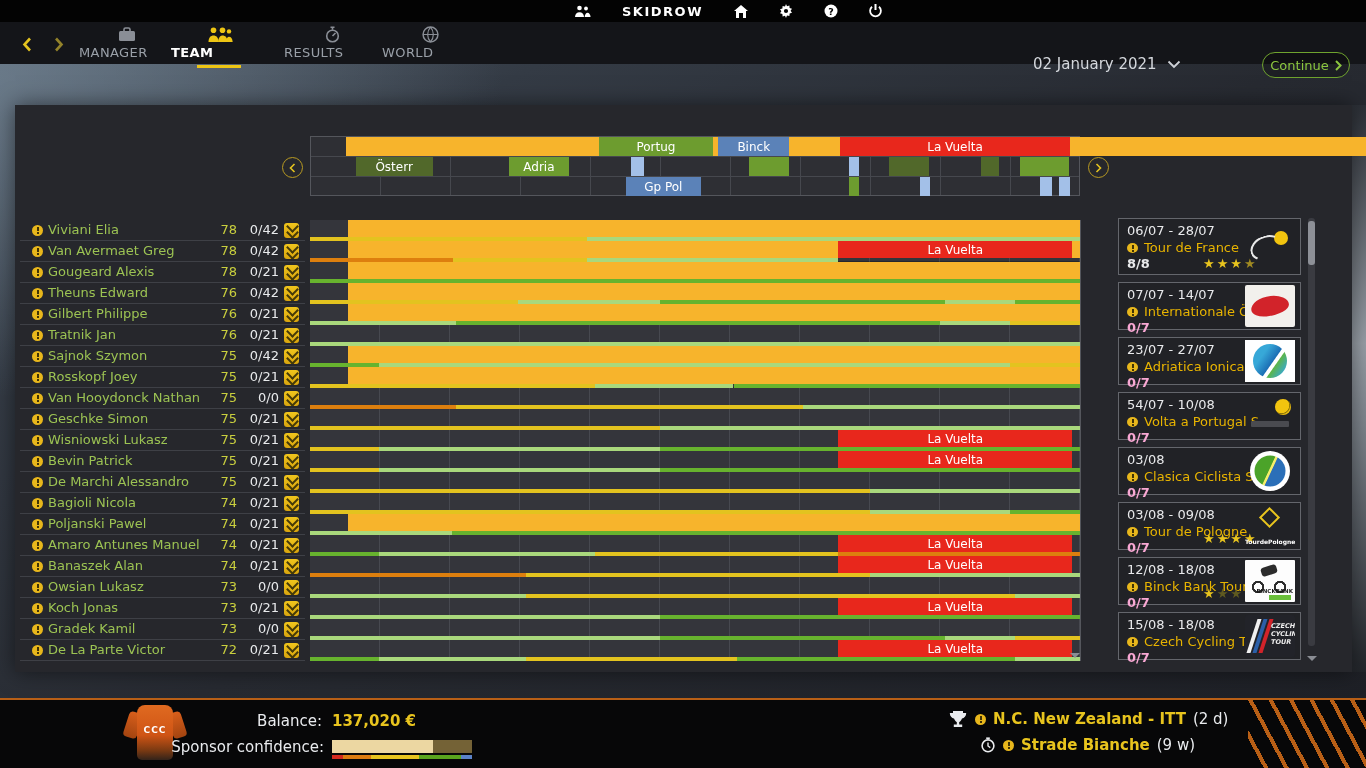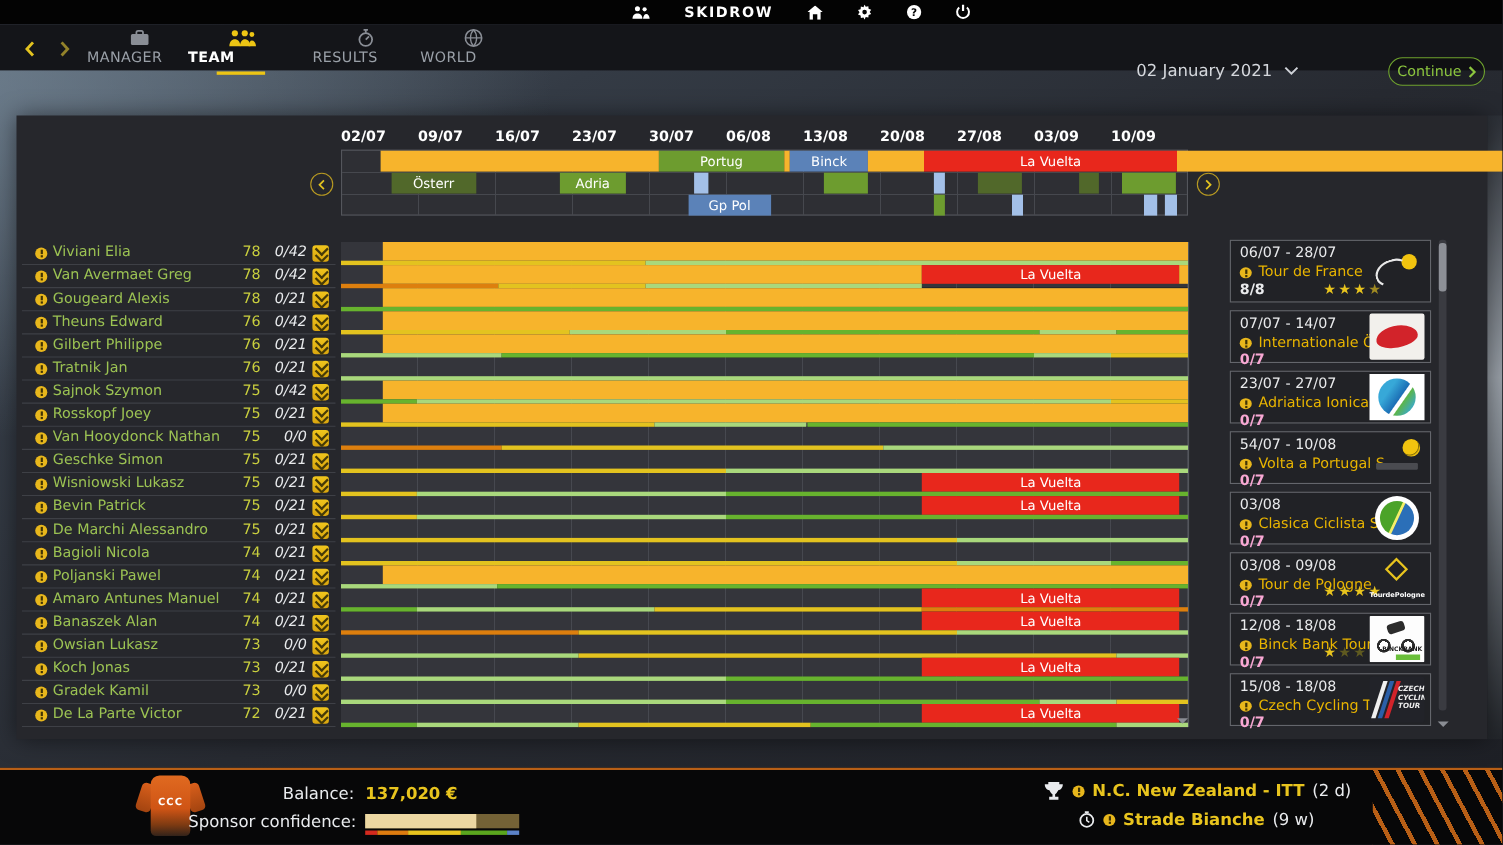--- a/index.html
+++ b/index.html
@@ -48,21 +48,21 @@
   .thead span{position:absolute;font-size:13px;font-weight:bold;color:#fff;}
   .h-name{left:0;width:150px;text-align:center;}
   .h-avg{left:162px;width:60px;text-align:right;}
   .h-days{left:210px;width:56px;text-align:right;}
   .rows{position:absolute;left:0;top:115px;width:295px;height:441px;}
   .trow{position:absolute;left:5px;width:285px;height:21px;border-bottom:1px solid rgba(150,155,165,.22);box-sizing:border-box;}
   .trow .info{position:absolute;left:12px;top:5px;}
   .cell{position:absolute;top:0;line-height:20px;font-size:13px;white-space:nowrap;}
   .cell.name{left:28px;color:#9cc353;}
   .cell.avg{left:157px;width:60px;text-align:right;color:#c9cf3e;}
-  .cell.days{left:203px;width:56px;text-align:right;color:#e8eaec;font-style:italic;}
+  .cell.days{left:203px;width:56px;text-align:right;color:#e8eaec;}
   .badge{position:absolute;left:264px;top:3px;width:15px;height:15px;border-radius:3px;background:linear-gradient(180deg,#f0c51c,#d9a50e);overflow:hidden;}
   .badge i{position:absolute;left:4px;width:7px;height:7px;border-left:2.5px solid #453a08;border-top:2.5px solid #453a08;transform:rotate(225deg);}
   .badge i.b1{top:-1px;} .badge i.b2{top:5px;}
   .info{display:inline-block;width:11px;height:11px;border-radius:50%;background:#e8b71c;position:relative;flex:0 0 11px;}
   .info::after{content:"";position:absolute;left:4.5px;top:2px;width:2px;height:4px;background:#403305;}
   .info::before{content:"";position:absolute;left:4.5px;top:7px;width:2px;height:2px;background:#403305;}
   
   .gantt{position:absolute;left:295px;top:115px;width:770px;height:441px;border-right:1px solid #54565c;
     background:
       repeating-linear-gradient(90deg,transparent 0 69px,rgba(125,130,140,.25) 69px 70px),
@@ -238,33 +238,20 @@
       <svg width="7" height="11" viewBox="0 0 7 11">
           <path d="M1 1l4.5 4.5L1 10" stroke="#8cc63f" stroke-width="2" fill="none"></path>
         </svg>
     </div>
   </div>
 
 
   <div class="edge"></div>
 
   <div class="panel">
-    <div class="ticks" id="ticks">
-        <span class="tick" style="left: 0px;">02/07</span>
-        <span class="tick" style="left: 70px;">09/07</span>
-        <span class="tick" style="left: 140px;">16/07</span>
-        <span class="tick" style="left: 210px;">23/07</span>
-        <span class="tick" style="left: 280px;">30/07</span>
-        <span class="tick" style="left: 350px;">06/08</span>
-        <span class="tick" style="left: 420px;">13/08</span>
-        <span class="tick" style="left: 490px;">20/08</span>
-        <span class="tick" style="left: 560px;">27/08</span>
-        <span class="tick" style="left: 630px;">03/09</span>
-        <span class="tick" style="left: 700px;">10/09</span>
-      </div>
     <div class="overview" id="overview">
         <div class="ovbar" style="top: 0px; left: 34.65px; width: 253.33px; background: rgb(247, 180, 44);"></div>
         <div class="ovbar" style="top: 0px; left: 287.98px; width: 113.96px; background: rgb(109, 156, 47);">Portug</div>
         <div class="ovbar" style="top: 0px; left: 401.94px; width: 5.39px; background: rgb(247, 180, 44);"></div>
         <div class="ovbar" style="top: 0px; left: 407.33px; width: 70.84px; background: rgb(91, 130, 184);">Binck</div>
         <div class="ovbar" style="top: 0px; left: 478.17px; width: 50.82px; background: rgb(247, 180, 44);"></div>
         <div class="ovbar" style="top: 0px; left: 528.99px; width: 230.23px; background: rgb(232, 39, 28);">La Vuelta</div>
         <div class="ovbar" style="top: 0px; left: 759.22px; width: 297.22px; background: rgb(247, 180, 44);"></div>
         <div class="ovbar" style="top: 20px; left: 44.66px; width: 77px; background: rgb(81, 104, 42);">Österr</div>
         <div class="ovbar" style="top: 20px; left: 197.89px; width: 60.06px; background: rgb(109, 156, 47);">Adria</div>

